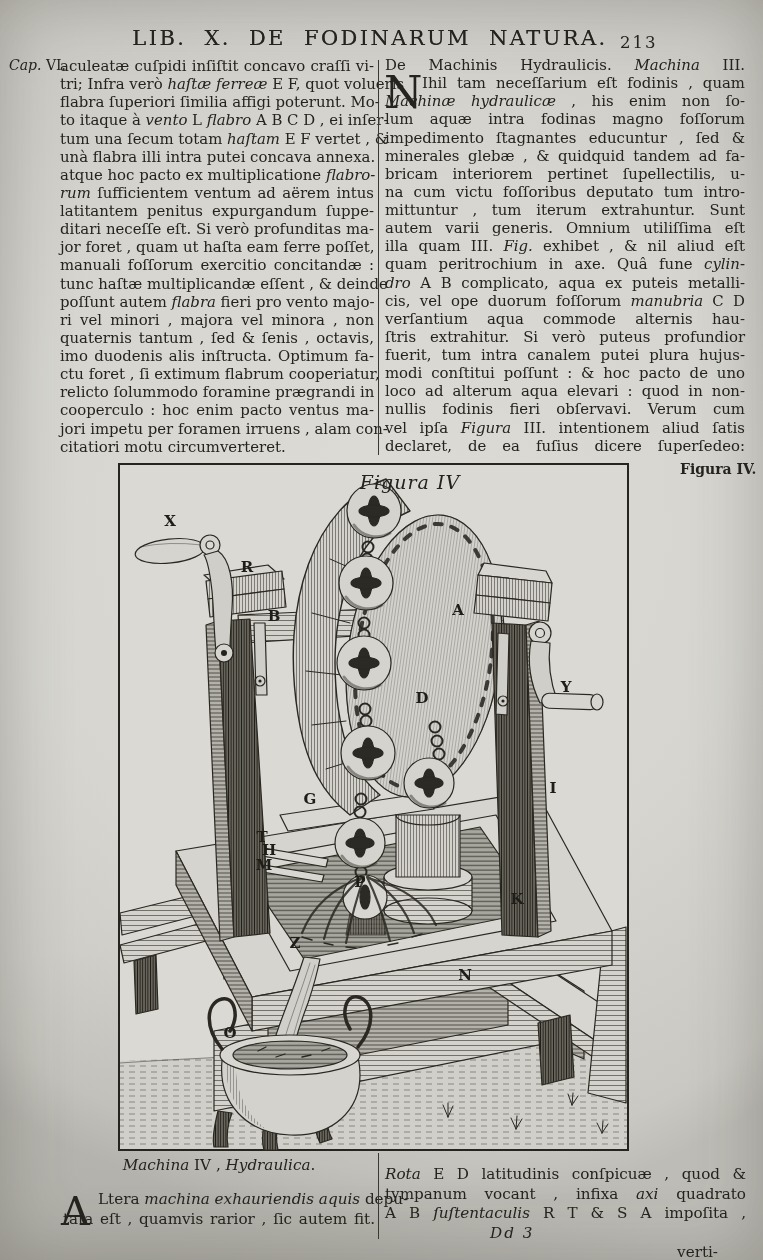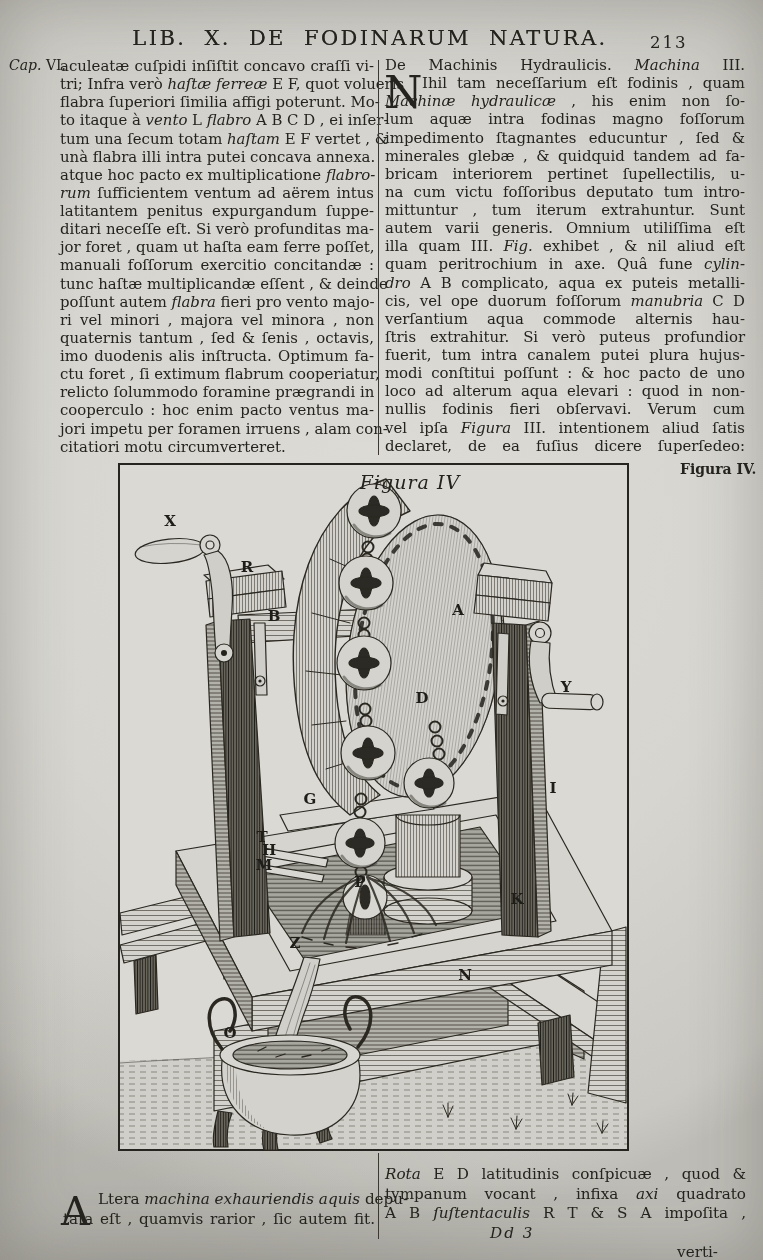--- a/index.html
+++ b/index.html
@@ -16,21 +16,21 @@
       radial-gradient(ellipse 90% 55% at 50% 42%, #dcdbd6 0%, #d6d5d0 55%, #c9c8c2 92%, #bdbcb6 100%);
     box-shadow:inset 0 0 70px rgba(62,60,50,.30);
   }
   .it{font-style:italic;}
   
   .header-title{
     position:absolute;top:26px;left:60px;width:620px;text-align:center;
     font-size:21px;letter-spacing:2.4px;word-spacing:9px;
     text-shadow:0 0 .5px rgba(30,28,22,.65);
   }
-  .page-num{position:absolute;top:33px;left:650px;font-size:16.5px;letter-spacing:2px;}
+  .page-num{position:absolute;top:33px;left:620px;font-size:16.5px;letter-spacing:2px;}
   
   .chapter-note{position:absolute;top:57px;left:9px;font-size:14px;}
   .figure-note{position:absolute;top:461px;left:680px;font-size:14px;font-weight:700;}
   
   .col{position:absolute;font-size:14.9px;line-height:18.14px;}
   .col .line{height:18.14px;text-align:justify;text-align-last:justify;white-space:nowrap;overflow:visible;}
   .col .line.ragged{text-align-last:left;}
   .col-left{top:57px;left:60px;width:314px;}
   .col-right{top:56px;left:385px;width:360px;}
   .rc-heading{height:18.14px;text-align:justify;text-align-last:justify;}
@@ -362,20 +362,21 @@
           <text x="146" y="407" class="fig-letter">M</text>
           <text x="242" y="424" class="fig-letter">P</text>
           <text x="399" y="441" class="fig-letter">K</text>
           <text x="177" y="485" class="fig-letter">Z</text>
           <text x="347" y="517" class="fig-letter">N</text>
           <text x="112" y="575" class="fig-letter">O</text>
         </g>
   </svg>
   </div>
 
+  <div class="caption"><span></span><span class="it">Machina</span><span> IV , </span><span class="it">Hydraulica</span><span>.</span></div>
 
   <div class="bottom bottom-left">
     <div class="bl-lines">
       <div class="dropcap dropcap-a">A</div>
     <div class="line"><span>Ltera </span><span class="it">machina exhauriendis aquis</span><span> depu-</span></div>
         <div class="line"><span>tata eſt , quamvis rarior , ſic autem fit.</span></div>
       </div>
   </div>
 
   <div class="divider divider-bottom"></div>

